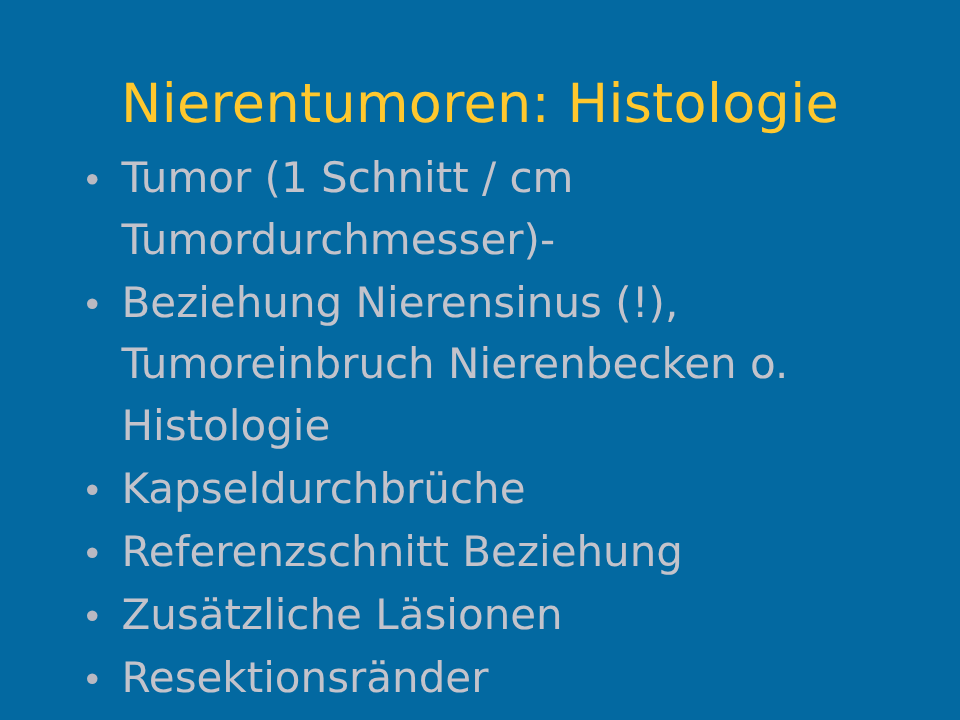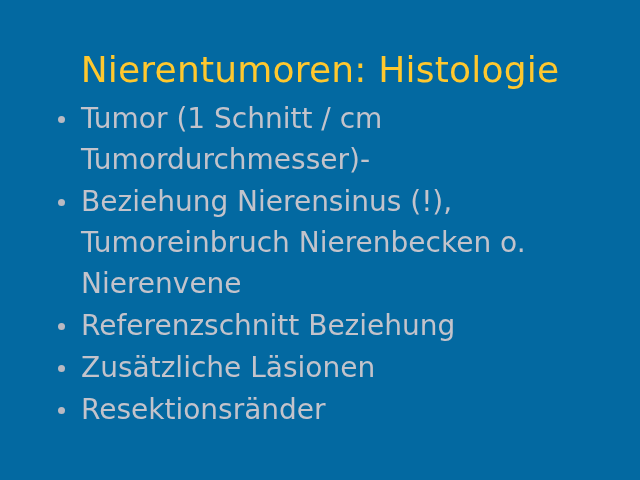--- a/index.html
+++ b/index.html
@@ -71,23 +71,27 @@
 
   <ul id="bullet-list">
 
     <li class="bullet-item">
       <span class="bullet-marker"></span>
       <span class="bullet-text">Tumor (1 Schnitt / cm Tumordurchmesser)-</span>
     </li>
 
     <li class="bullet-item">
       <span class="bullet-marker"></span>
-      <span class="bullet-text">Beziehung Nierensinus (!), Tumoreinbruch Nierenbecken o. Nierenvene</span>
+      <span class="bullet-text">Beziehung Nierensinus (!), Tumoreinbruch Nierenbecken o. Histologie</span>
     </li>
 
+    <li class="bullet-item">
+      <span class="bullet-marker"></span>
+      <span class="bullet-text">Kapseldurchbrüche</span>
+    </li>
 
     <li class="bullet-item">
       <span class="bullet-marker"></span>
       <span class="bullet-text">Referenzschnitt Beziehung</span>
     </li>
 
     <li class="bullet-item">
       <span class="bullet-marker"></span>
       <span class="bullet-text">Zusätzliche Läsionen</span>
     </li>

